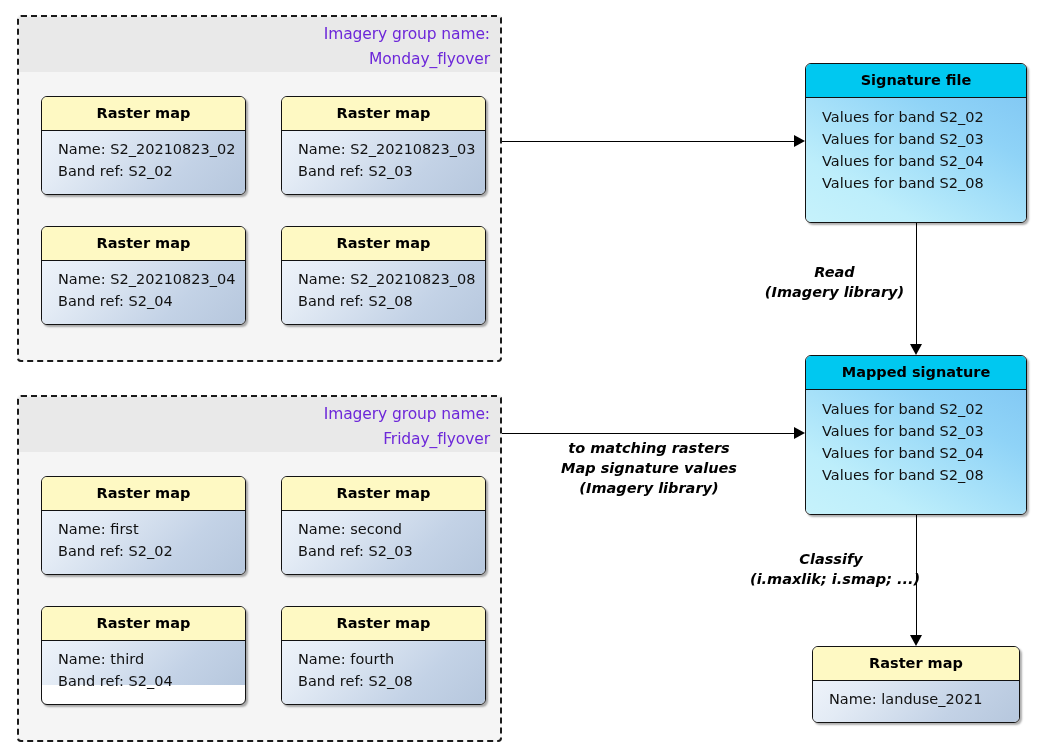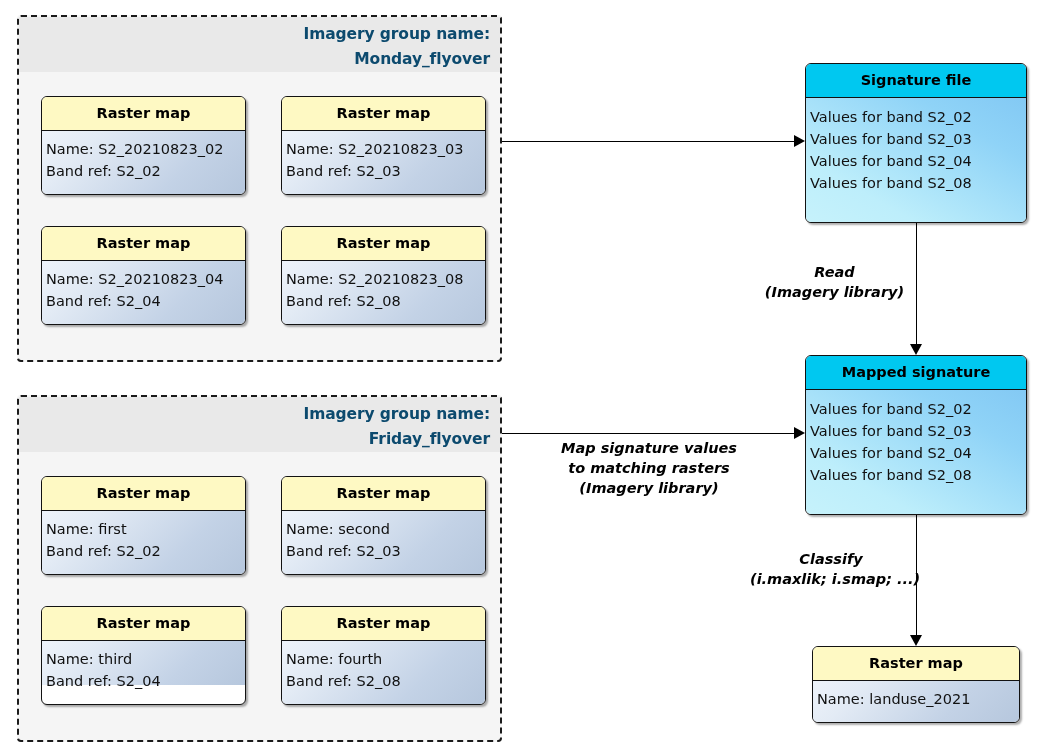--- a/index.html
+++ b/index.html
@@ -34,22 +34,22 @@
     left: 0; top: 0; right: 0;
     height: 55px;
     background: #e9e9e9;
     box-sizing: border-box;
     padding: 5px 10px 0 0;
     text-align: right;
   }
   .group-header .line {
     display: block;
     font-size: 15.5px;
-    font-weight: bold;
-    color: #0c4a6e;
+    font-weight: normal;
+    color: #6d28d9;
     line-height: 25px;
     letter-spacing: -0.1px;
   }
 
   
   .card {
     position: absolute;
     box-sizing: border-box;
     border: 1.4px solid #121212;
     border-radius: 6px;
@@ -62,21 +62,21 @@
     height: 34px;
     line-height: 33px;
     text-align: center;
     font-size: 14.5px;
     font-weight: bold;
     color: #000;
     border-bottom: 1.4px solid #121212;
   }
   .card-body {
     box-sizing: border-box;
-    padding: 7px 0 0 4px;
+    padding: 7px 0 0 16px;
   }
   .card-body .row {
     display: block;
     font-size: 14.5px;
     line-height: 22px;
     color: #111;
     white-space: nowrap;
   }
 
   
@@ -250,22 +250,22 @@
   <div class="vline" style="left:916px; top:223px; height:121px;"></div>
   <div class="arrow-down" style="left:910px; top:344px;"></div>
   <div class="edge-label" style="left:757px; top:262px; width:155px; text-align:center;">
     <span>Read</span>
     <span>(Imagery library)</span>
   </div>
 
   <div class="hline" style="left:502px; top:433px; width:292px;"></div>
   <div class="arrow-right" style="left:794px; top:427px;"></div>
   <div class="edge-label" style="left:503px; top:438px; width:292px;">
+    <span>to matching rasters</span>
     <span>Map signature values</span>
-    <span>to matching rasters</span>
     <span>(Imagery library)</span>
   </div>
 
   <div class="vline" style="left:916px; top:515px; height:120px;"></div>
   <div class="arrow-down" style="left:910px; top:635px;"></div>
   <div class="edge-label" style="left:750px; top:549px; width:162px; text-align:center;">
     <span>Classify</span>
     <span>(i.maxlik; i.smap; ...)</span>
   </div>
 

